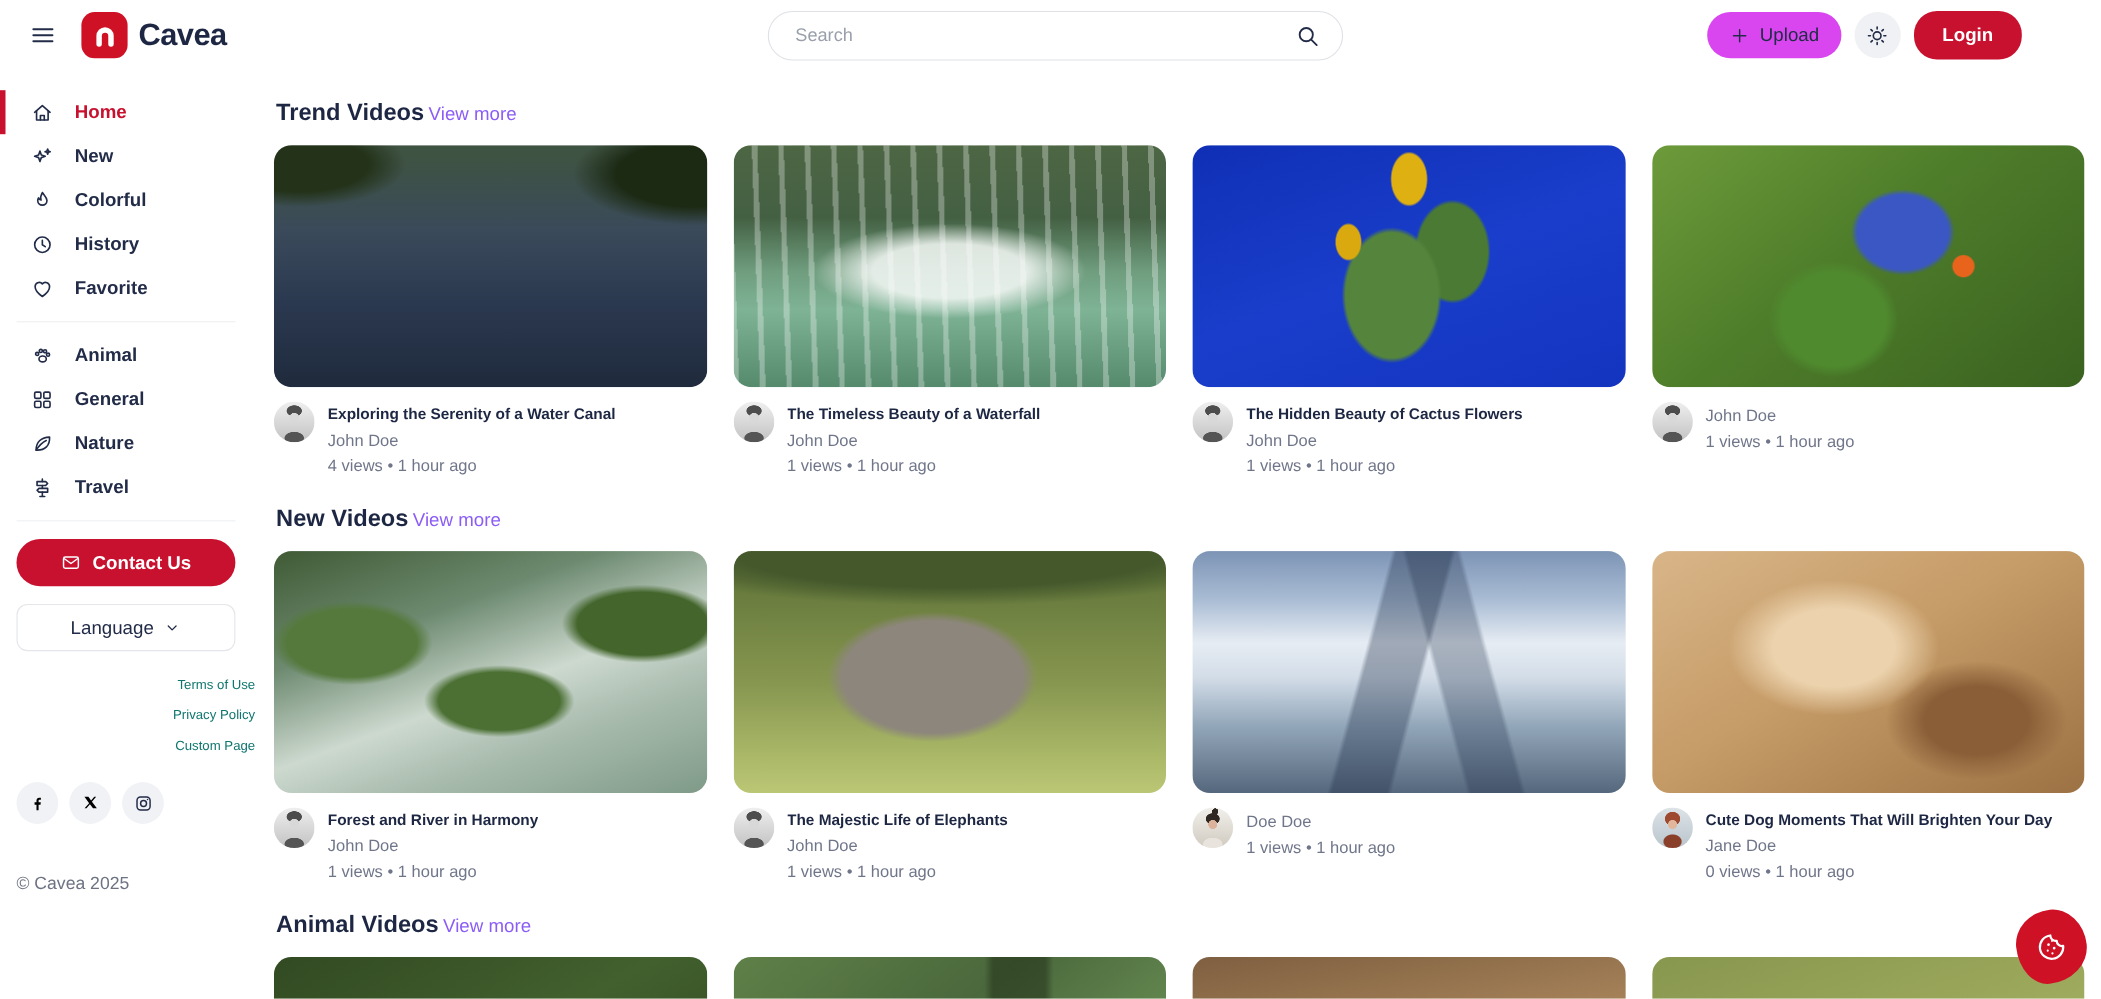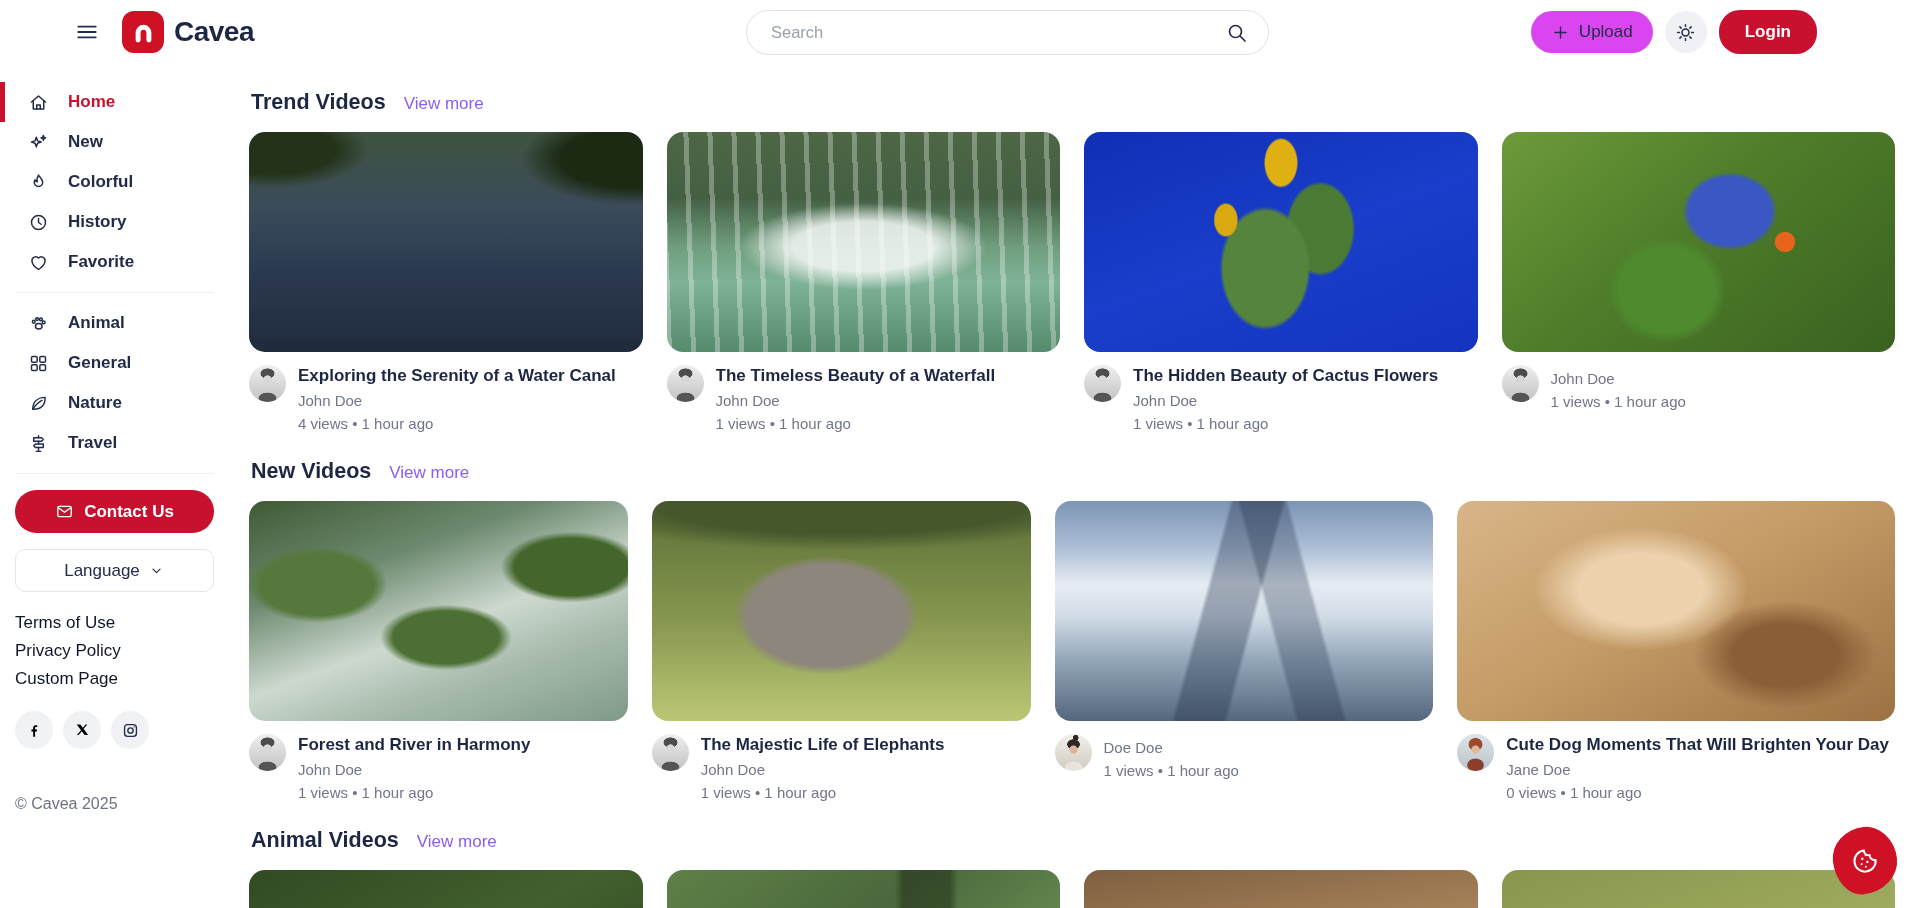--- a/index.html
+++ b/index.html
@@ -1,21 +1,21 @@
 <!DOCTYPE html>
 <html><head>
 <meta charset="utf-8">
 <style>
   * { margin:0; padding:0; box-sizing:border-box; }
   html,body { background:#fff; }
   body { font-family:"Liberation Sans","DejaVu Sans",sans-serif; color:#1d2743; }
   .app { position:relative; width:1910px; height:908px; overflow:hidden; background:#fff; }
 
   
-  .topbar { position:absolute; top:0; left:0; right:0; height:64px; background:#fff; display:flex; align-items:center; padding:0 93px 0 18px; z-index:20;margin-left:48px; }
+  .topbar { position:absolute; top:0; left:0; right:0; height:64px; background:#fff; display:flex; align-items:center; padding:0 72px 0 18px; z-index:20; }
   .icon-btn { background:none; border:none; cursor:pointer; display:flex; align-items:center; justify-content:center; }
   .hamburger { width:42px; height:42px; }
   .brand { display:flex; align-items:center; gap:10px; margin-left:14px; text-decoration:none; cursor:pointer; }
   .brand-mark { width:42px; height:42px; border-radius:12px; background:#cf1126; display:flex; align-items:center; justify-content:center; }
   .brand-name { font-size:28px; font-weight:700; color:#1d2743; letter-spacing:-.5px; }
   .search-wrap { position:absolute; left:698px; top:10px; width:523px; height:45px; }
   .search-input { width:100%; height:100%; border:1px solid #dfe1e6; border-radius:23px; padding:0 52px 0 24px; font-size:16.5px; color:#1d2743; outline:none; font-family:inherit; }
   .search-input::placeholder { color:#99a0ab; }
   .search-btn { position:absolute; right:16px; top:7px; width:32px; height:32px; }
   .top-actions { margin-left:auto; display:flex; align-items:center; gap:12px; }
@@ -26,37 +26,37 @@
   
   .sidebar { position:absolute; top:64px; left:0; bottom:0; width:232px; background:#fff; padding-top:18px; z-index:10; }
   .side-item { position:relative; height:40px; display:flex; align-items:center; gap:19px; padding-left:28px; font-size:17px; font-weight:700; color:#222c48; cursor:pointer; text-decoration:none; }
   .side-item .lab { white-space:nowrap; }
   .side-item.active { color:#c8112f; }
   .side-item.active::before { content:""; position:absolute; left:0; top:0; width:5px; height:40px; background:#c8112f; }
   .divider { height:1px; background:#edeff2; margin:10px 18px 10px 15px; }
   .contact-btn { margin:16px 18px 0 15px; width:199px; height:43px; border:none; border-radius:22px; background:#c8112f; color:#fff; font-size:17px; font-weight:700; font-family:inherit; display:flex; align-items:center; justify-content:center; gap:10px; cursor:pointer; }
   .language-btn { margin:16px 18px 0 15px; width:199px; height:43px; border:1px solid #e4e6ea; border-radius:10px; background:#fff; color:#222c48; font-size:17px; font-weight:500; font-family:inherit; display:flex; align-items:center; justify-content:center; gap:8px; cursor:pointer; }
   .side-links { margin:20px 0 0 15px; display:flex; flex-direction:column; gap:7px; }
-  .side-links a { font-size:17px; color:#0f172a; text-decoration:none; cursor:pointer; line-height:21px; }
+  .side-links a { font-size:12px; color:#0f766e; text-decoration:none; cursor:pointer; line-height:21px;text-align:right; }
   .social-row { margin:22px 0 0 15px; display:flex; gap:10px; }
   .social-btn { width:38px; height:38px; border:none; border-radius:50%; background:#f1f2f5; display:flex; align-items:center; justify-content:center; cursor:pointer; }
   .copyright { margin:46px 0 0 15px; font-size:16px; color:#6e7383; }
 
   
   .main { position:absolute; top:64px; left:232px; width:1678px; padding:26px 15px 0 17px; }
   .section + .section { margin-top:26px; }
-  .section-head { display:flex; align-items:baseline; gap:18px; margin:0 0 17px 2px; }
+  .section-head { display:flex; align-items:baseline; gap:4px; margin:0 0 17px 2px; }
   .section-head h2 { font-size:21.5px; font-weight:700; color:#1d2743; }
   .section-head a { font-size:17px; color:#8b5cf6; font-weight:500; text-decoration:none; cursor:pointer; }
   .cards { display:grid; grid-template-columns:repeat(4,1fr); gap:22px 24px; }
   .thumb { height:220px; border-radius:16px; cursor:pointer; background-color:#46563c; }
   .meta { display:flex; gap:12px; margin-top:13px; padding-right:6px; }
   .avatar { width:37px; height:37px; border-radius:50%; flex:none; cursor:pointer; }
   .info { min-width:0; }
-  .vtitle { font-size:17px; font-weight:700; color:#1d2743; line-height:22px; white-space:nowrap; overflow:hidden; text-overflow:ellipsis; cursor:pointer; }
+  .vtitle { font-size:14px; font-weight:700; color:#1d2743; line-height:22px; white-space:nowrap; overflow:hidden; text-overflow:ellipsis; cursor:pointer; }
   .vauthor { font-size:15px; color:#70768a; margin-top:4px; line-height:19px; cursor:pointer; }
   .vstats { font-size:15px; color:#70768a; margin-top:4px; line-height:19px; }
 
   
   .th-canal { background:
     radial-gradient(ellipse 35% 25% at 6% 8%, #233219 0 45%, transparent 70%),
     radial-gradient(ellipse 40% 30% at 97% 12%, #1c2a14 0 45%, transparent 70%),
     linear-gradient(180deg,#3f5343 5%,#3a4a5a 35%,#2b3950 65%,#1f2a3c 100%); }
   .th-waterfall { background:
     radial-gradient(ellipse 45% 28% at 50% 52%, rgba(255,255,255,.8) 0 40%, rgba(255,255,255,0) 70%),

